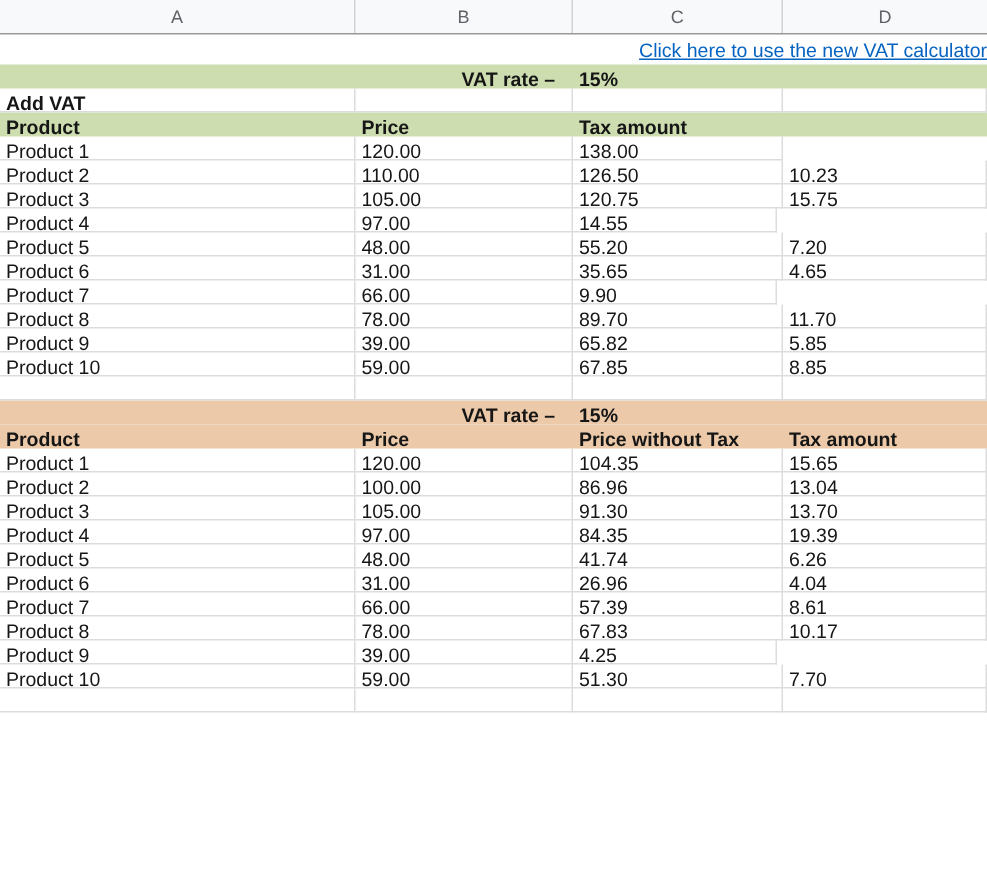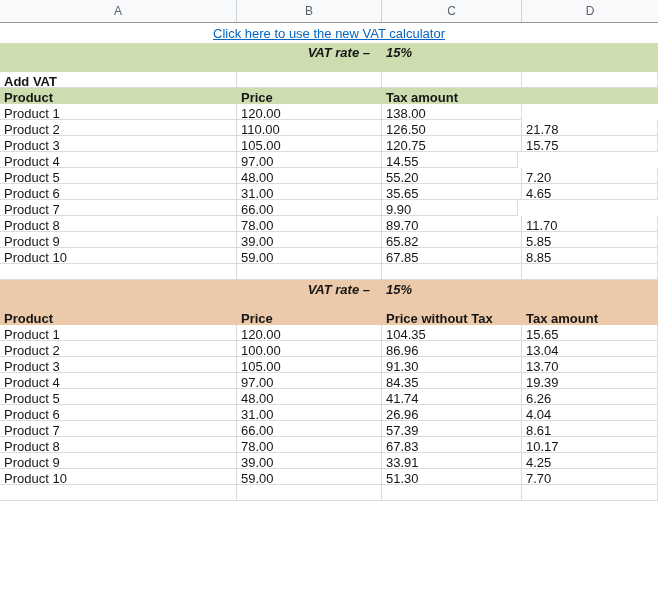--- a/index.html
+++ b/index.html
@@ -27,25 +27,25 @@
     box-sizing:border-box;
     line-height:19px;
     padding-left:4px;
     border-right:1px solid #dcdcdc;
     border-bottom:1px solid #dcdcdc;
     white-space:nowrap;overflow:hidden;
   }
   .bold{font-weight:bold;}
 
   
-  .linkrow{display:flex;height:20px;align-items:center;justify-content:center;}
+  .linkrow{display:flex;height:20px;align-items:center;justify-content:flex-end;}
   .linkrow a{color:var(--link,#0563c1);text-decoration:underline;cursor:pointer;}
 
   
-  .banner{display:flex;height:29px;font-weight:bold;font-style:italic;}
+  .banner{display:flex;height:16px;font-weight:bold;}
   .banner .blabel{width:382px;box-sizing:border-box;text-align:right;padding-right:12px;line-height:20px;}
   .banner .bvalue{width:276px;box-sizing:border-box;padding-left:4px;line-height:20px;}
   .bg-green{background:var(--green,#cdddb0);}
   .bg-orange{background:var(--orange,#ecc9a8);}
 
   
   .hdr .cell{border-right:none;border-bottom:none;line-height:20px;}
 </style>
 </head>
 <body>
@@ -84,21 +84,21 @@
   <div>
       <div class="row">
         <div class="cell w0">Product 1</div>
         <div class="cell w1">120.00</div>
         <div class="cell w2">138.00</div>
       </div>
       <div class="row">
         <div class="cell w0">Product 2</div>
         <div class="cell w1">110.00</div>
         <div class="cell w2">126.50</div>
-        <div class="cell w3">21.78</div>
+        <div class="cell w3">10.23</div>
       </div>
       <div class="row">
         <div class="cell w0">Product 3</div>
         <div class="cell w1">105.00</div>
         <div class="cell w2">120.75</div>
         <div class="cell w3">15.75</div>
       </div>
       <div class="row">
         <div class="cell w0">Product 4</div>
         <div class="cell w1">97.00</div>
@@ -206,21 +206,20 @@
       </div>
       <div class="row">
         <div class="cell w0">Product 8</div>
         <div class="cell w1">78.00</div>
         <div class="cell w2">67.83</div>
         <div class="cell w3">10.17</div>
       </div>
       <div class="row">
         <div class="cell w0">Product 9</div>
         <div class="cell w1">39.00</div>
-        <div class="cell w2">33.91</div>
         <div class="cell w3">4.25</div>
       </div>
       <div class="row">
         <div class="cell w0">Product 10</div>
         <div class="cell w1">59.00</div>
         <div class="cell w2">51.30</div>
         <div class="cell w3">7.70</div>
       </div>
     </div>
 

